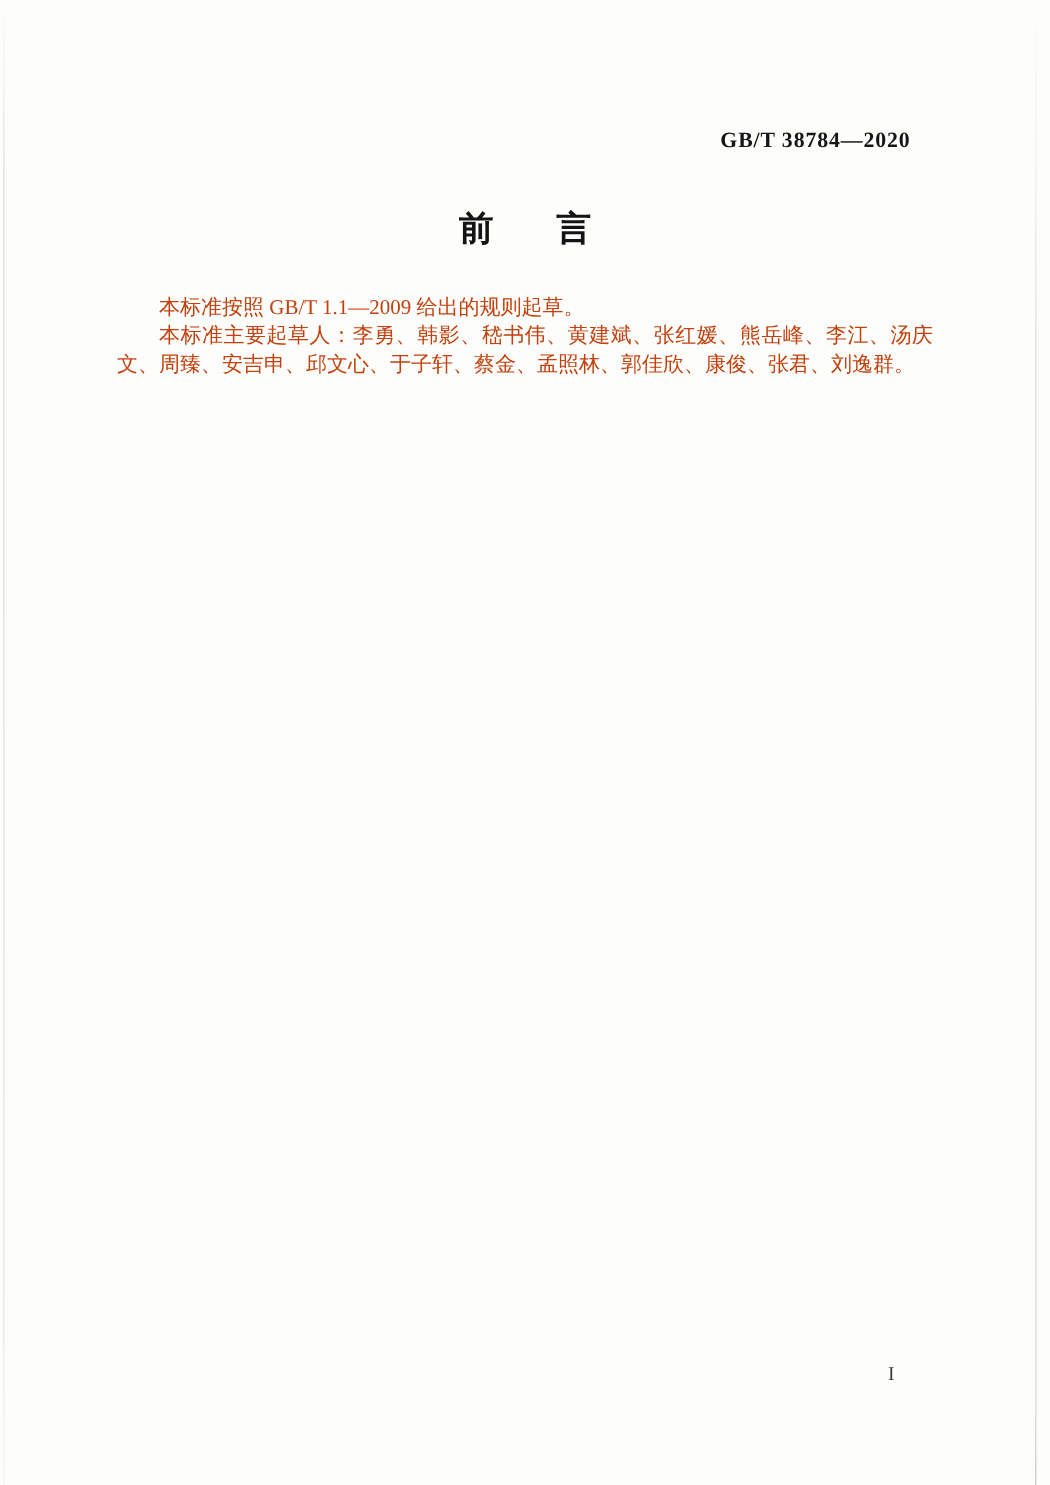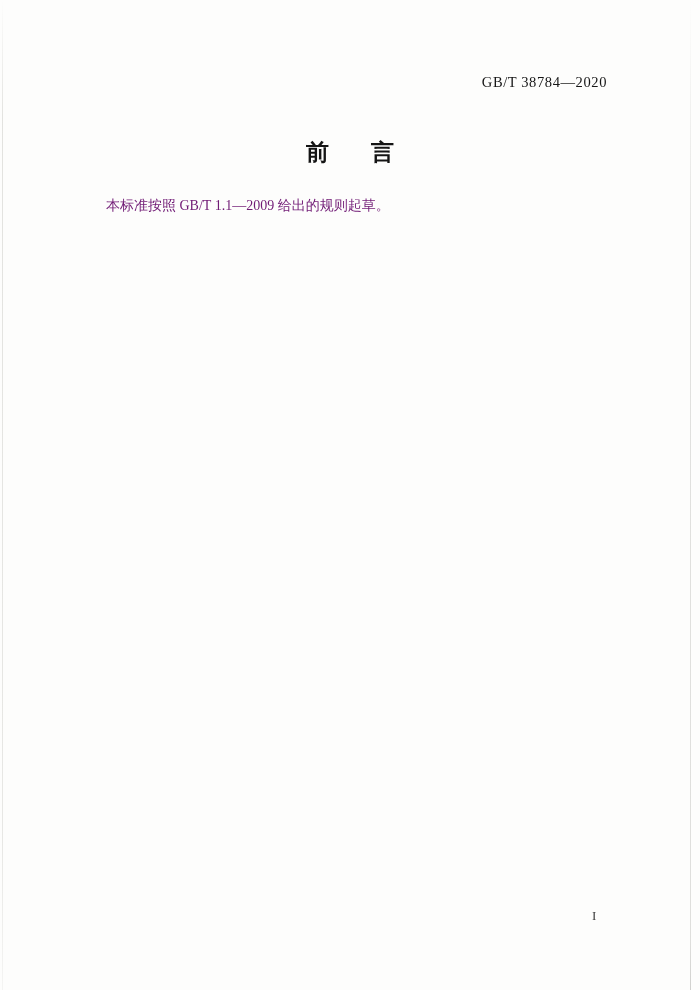--- a/index.html
+++ b/index.html
@@ -24,24 +24,24 @@
     background: linear-gradient(to bottom, rgba(210,210,206,0), rgba(205,205,200,0.55) 12%, rgba(205,205,200,0.45) 85%, rgba(210,210,206,0.2));
   }
   .scan-edge-right {
     position: absolute;
     right: 9px; top: 0; bottom: 0;
     width: 1px;
     background: linear-gradient(to bottom, rgba(205,205,200,0), rgba(198,198,194,0.5) 25%, rgba(198,198,194,0.55) 95%, rgba(180,180,176,0.6));
   }
   .standard-code {
     position: absolute;
-    top: 74px;
+    top: 86px;
     right: 93px;
     font-size: 14.5px;
-    font-weight: normal;
+    font-weight: bold;
     letter-spacing: 0.6px;
     color: #161616;
     white-space: nowrap;
   }
   .doc-title {
     position: absolute;
     top: 137px;
     left: 0;
     width: 100%;
     display: flex;
@@ -54,21 +54,21 @@
   }
   .foreword-body {
     position: absolute;
     top: 197px;
     left: 78px;
     width: 544px;
     font-size: 14px;
     line-height: 18.9px;
     text-align: justify;
     text-justify: inter-ideograph;
-    color: #701a75;
+    color: #c2410c;
   }
   .foreword-body p {
     margin: 0;
     text-indent: 2em;
   }
   .page-number {
     position: absolute;
     left: 592px;
     top: 908px;
     font-size: 13px;
@@ -86,17 +86,18 @@
 
   <div class="standard-code">GB/T 38784—2020</div>
 
   <div class="doc-title">
     <span>前</span>
     <span>言</span>
   </div>
 
   <div class="foreword-body">
     <p>本标准按照 GB/T 1.1—2009 给出的规则起草。</p>
+    <p>本标准主要起草人：李勇、韩影、嵇书伟、黄建斌、张红媛、熊岳峰、李江、汤庆文、周臻、安吉申、邱文心、于子轩、蔡金、孟照林、郭佳欣、康俊、张君、刘逸群。</p>
   </div>
 
   <div class="page-number">I</div>
 
 </div>
 
 </body></html>

